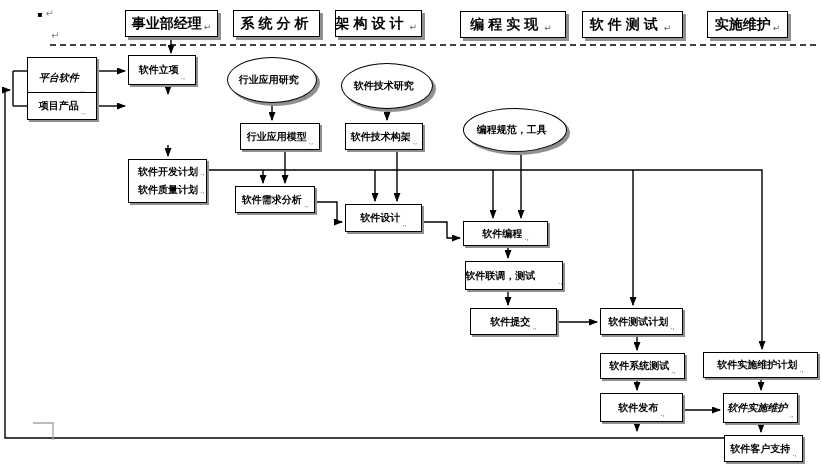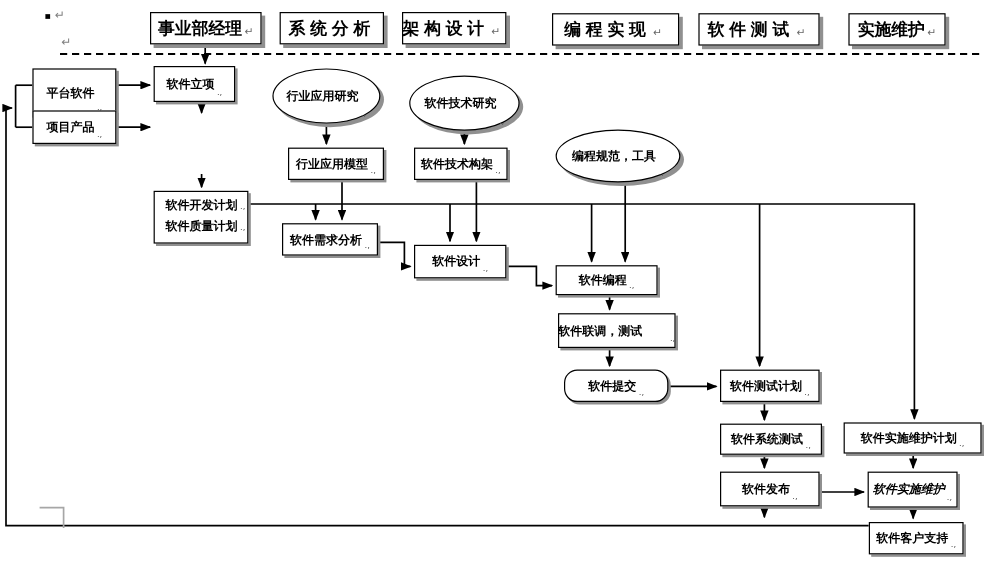--- a/index.html
+++ b/index.html
@@ -103,21 +103,21 @@
     </div>
   <div class="lane lane-wide" style="left:582px;top:11px;width:101px;">
       <span>软件测试</span>
       <span class="m">↵</span>
     </div>
   <div class="lane" style="left:707px;top:11px;width:81px;">
       <span>实施维护</span>
       <span class="m">↵</span>
     </div>
 
-  <div class="node" style="left:27px;top:57px;width:70px;height:41px;">
+  <div class="node" style="left:27px;top:57px;width:70px;height:41px;font-style:italic;">
       <span>平台软件</span>
       <span class="m">.,</span>
     </div>
   <div class="node" style="left:27px;top:92px;width:70px;height:28px;">
       <span>项目产品</span>
       <span class="m">.,</span>
     </div>
 
   <div class="node" style="left:128px;top:55px;width:68px;height:30px;">
       <span>软件立项</span>
@@ -159,21 +159,21 @@
     </div>
 
   <div class="node" style="left:463px;top:221px;width:85px;height:25px;">
       <span>软件编程</span>
       <span class="m">.,</span>
     </div>
   <div class="node" style="left:465px;top:261px;width:98px;height:29px;gap:21px;">
       <span>软件联调，测试</span>
       <span class="m">.,</span>
     </div>
-  <div class="node" style="left:470px;top:308px;width:87px;height:27px;border-radius:11px;">
+  <div class="node" style="left:470px;top:308px;width:87px;height:27px;">
       <span>软件提交</span>
       <span class="m">.,</span>
     </div>
 
   <div class="node" style="left:600px;top:308px;width:83px;height:27px;">
       <span>软件测试计划</span>
       <span class="m">.,</span>
     </div>
   <div class="node" style="left:600px;top:353px;width:85px;height:26px;">
       <span>软件系统测试</span>

